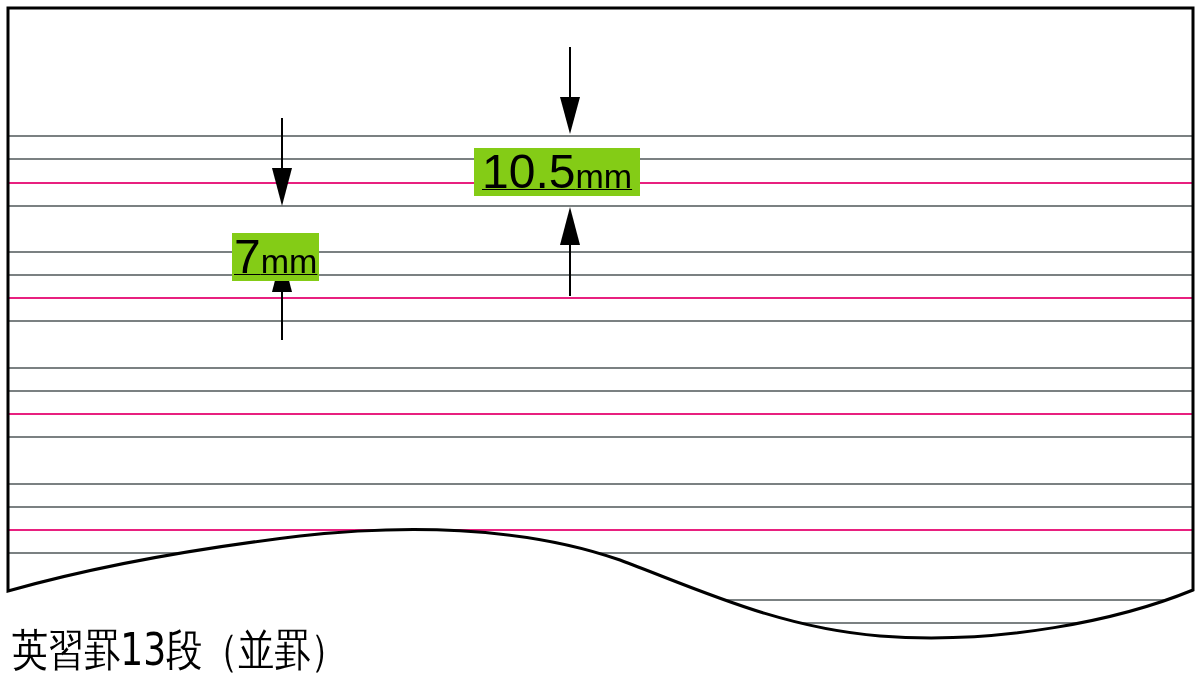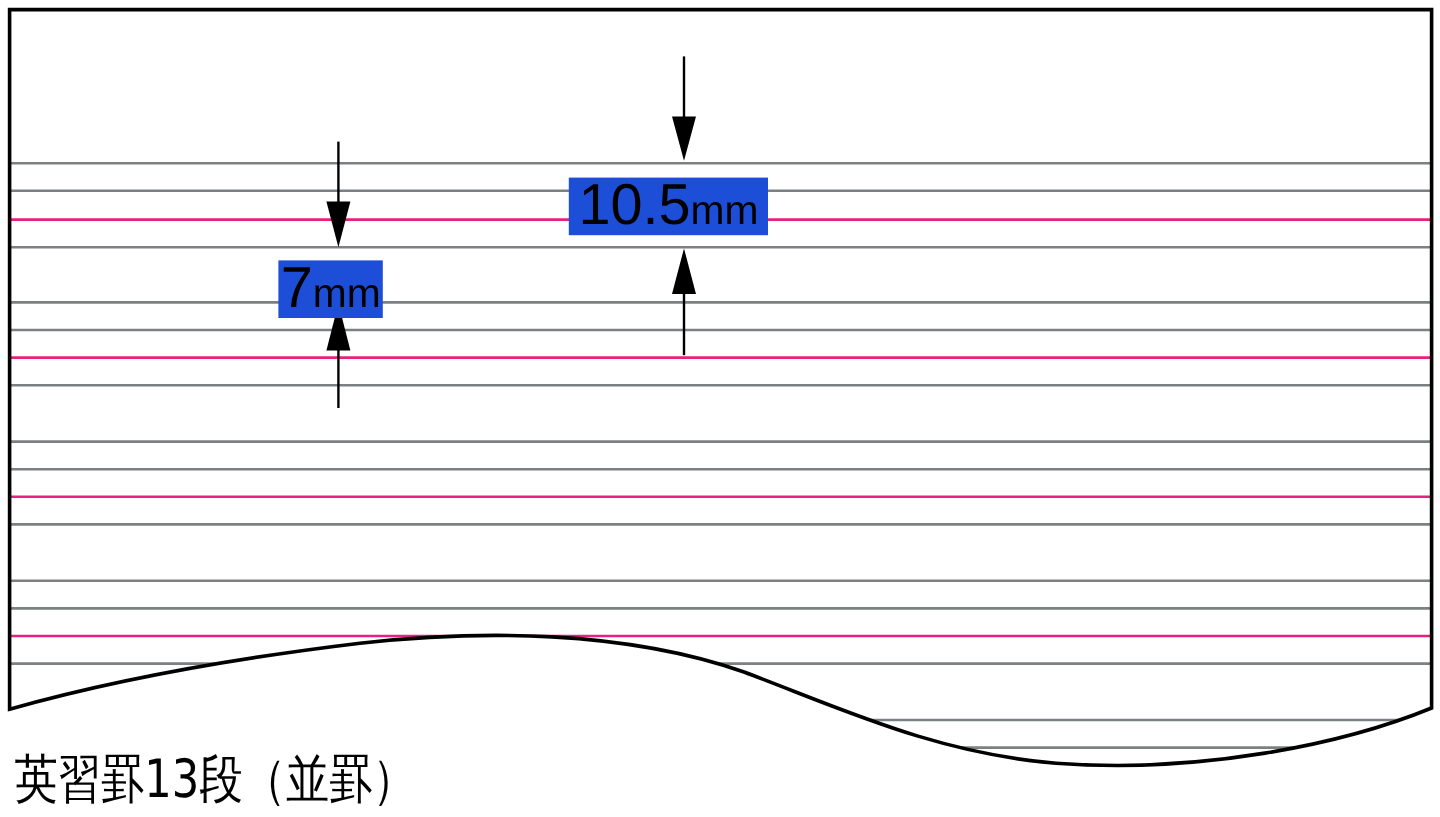--- a/index.html
+++ b/index.html
@@ -1,22 +1,22 @@
 <!DOCTYPE html>
 <html><head>
 <meta charset="utf-8">
 <style>
   html, body { margin: 0; padding: 0; background: #ffffff; }
   body { width: 1200px; height: 681px; position: relative; overflow: hidden; font-family: "Liberation Sans", "DejaVu Sans", sans-serif; }
   #diagram { position: absolute; left: 0; top: 0; width: 1200px; height: 681px; }
-  .label-box { position: absolute; background: #1d4ed8; color: #000; line-height: 1; white-space: nowrap; }
+  .label-box { position: absolute; background: #84cc16; color: #000; line-height: 1; white-space: nowrap; text-decoration: underline; }
   .big { font-size: 48px; letter-spacing: 0px; }
   .small-unit { font-size: 34px; }
   #label-10-5 { left: 474px; top: 148px; padding: 0 8px; }
-  #label-7 { left: 232px; top: 217px; padding: 0 2px; }
+  #label-7 { left: 232px; top: 233px; padding: 0 2px; }
   #caption { position: absolute; left: 12px; top: 628px; font-family: "DejaVu Sans", sans-serif; font-size: 44px; color: #000; line-height: 1; transform: scaleX(0.82); transform-origin: left top; white-space: nowrap; }
 </style>
 </head>
 <body>
 
 <svg id="diagram" width="1200" height="681" viewBox="0 0 1200 681" xmlns="http://www.w3.org/2000/svg">
   <defs>
     <clipPath id="paper-clip">
       <path d="M8,8 L1193,8 L1193,590 C1120,620 1000,645 880,636 C780,628 700,590 620,560 C520,525 400,525 300,536 C200,548 100,565 8,591 Z"></path>
     </clipPath>

